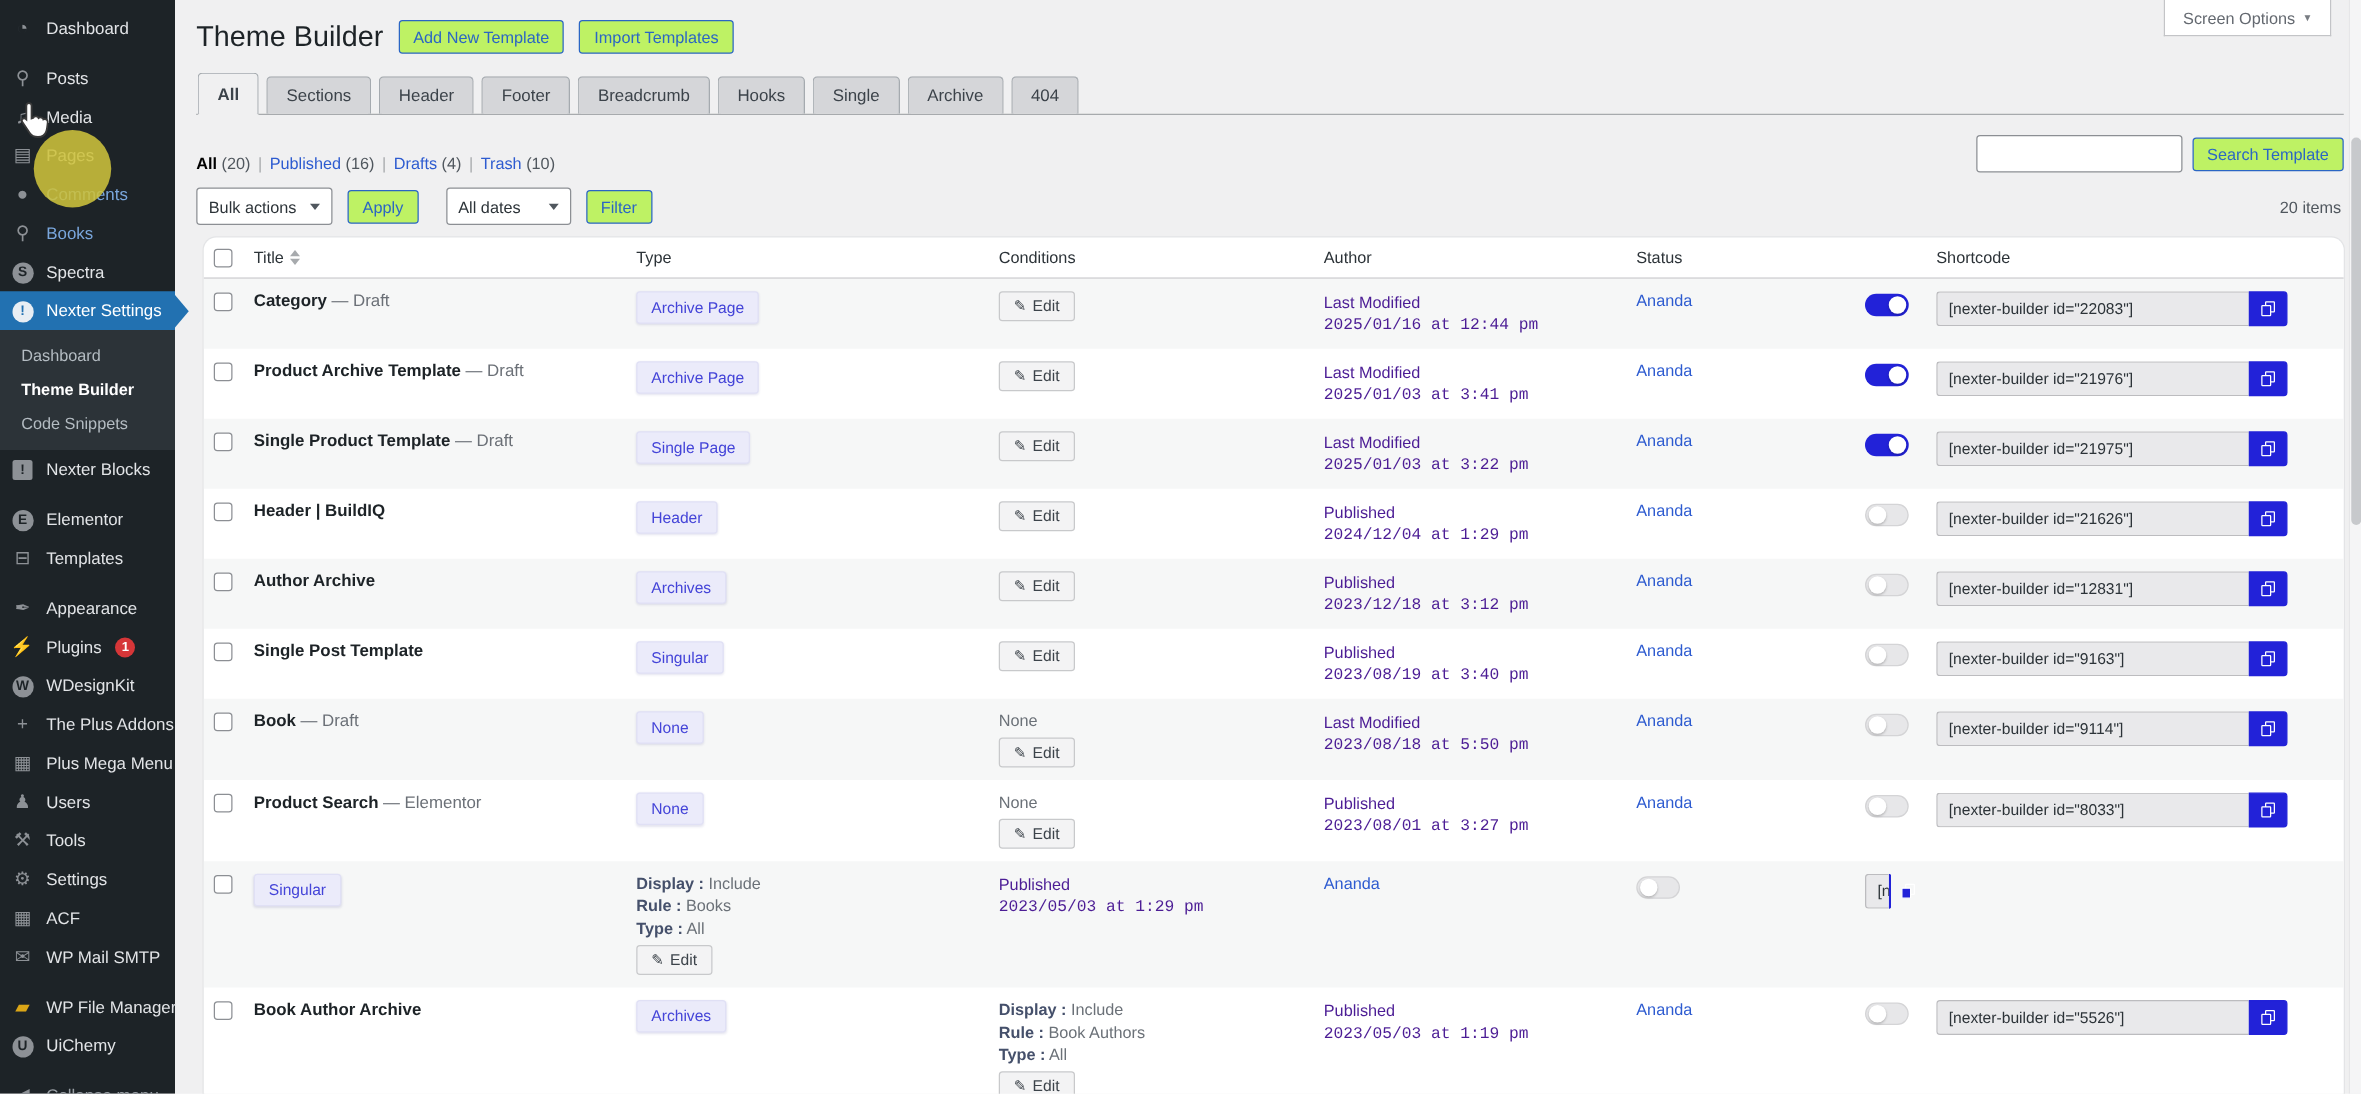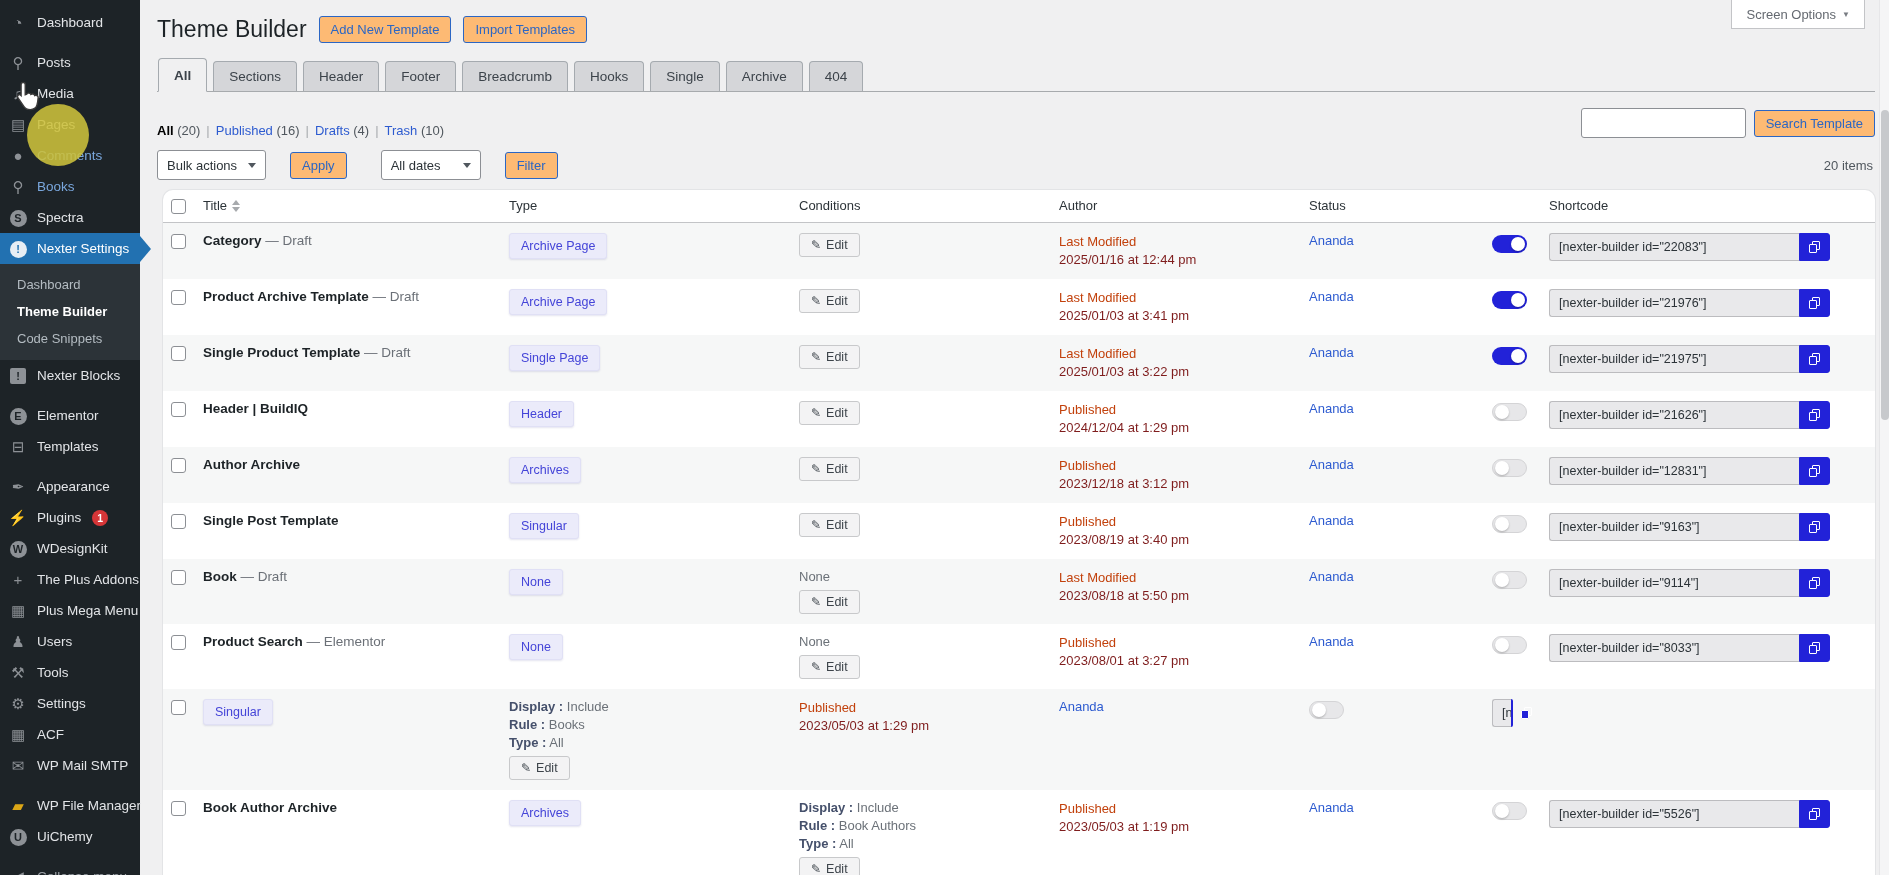--- a/index.html
+++ b/index.html
@@ -66,21 +66,21 @@
   #content { position:absolute; left:140px; top:0; width:1749px; height:657px; padding:0 14px 0 17px; }
   #screen-options {
     position:absolute; top:0; right:24px; height:29px; padding:0 14px;
     background:#fff; border:1px solid #c3c4c7; border-top:none;
     color:#646970; font-size:13px; display:flex; align-items:center; gap:6px; cursor:pointer;
   }
   #screen-options .so-arrow { font-size:8px; color:#787c82; }
   .title-row { display:flex; align-items:center; gap:12px; padding-top:15px; }
   h1.page-title { font-size:23px; font-weight:400; color:#1d2327; line-height:29px; }
   .wp-btn {
-    background:#fdba74; border:1px solid #2b66c4; color:#2b66c4;
+    background:#bef264; border:1px solid #2b66c4; color:#2b66c4;
     border-radius:3px; font-size:13px; padding:5px 11px; cursor:pointer;
     font-family:"Liberation Sans", sans-serif;
   }
   
   .tab-strip { display:flex; align-items:flex-end; gap:6px; margin-top:13px; border-bottom:1px solid #a7aaad; padding-left:1px; }
   .tab {
     background:#d5d6d9; border:1px solid #a5aaaf; border-bottom:none;
     border-radius:4px 4px 0 0; padding:7px 15px; font-size:13.5px; color:#3c434a;
     cursor:pointer; margin-bottom:0;
   }
@@ -95,21 +95,21 @@
   .subsubsub .view-link.current { color:#000; font-weight:700; cursor:default; }
   .subsubsub .count { color:#50575e; font-weight:400; }
   .subsubsub .sep { color:#a7aaad; }
   .search-box { display:flex; align-items:center; gap:8px; }
   #search-input {
     width:165px; height:30px; border:1px solid #8c8f94; border-radius:3px;
     background:#fff; padding:0 8px; font-size:13px; font-family:"Liberation Sans",sans-serif;
   }
   
   .filter-row { display:flex; justify-content:space-between; align-items:center; margin-top:12px; }
-  .filter-left { display:flex; align-items:center; gap:24px; }
+  .filter-left { display:flex; align-items:center; gap:12px; }
   .select {
     position:relative; height:30px; background:#fff; border:1px solid #8c8f94;
     border-radius:3px; padding:0 28px 0 9px; display:flex; align-items:center;
     font-size:13px; color:#2c3338; cursor:pointer; min-width:100px;
   }
   .select::after {
     content:""; position:absolute; right:9px; top:12px;
     width:0; height:0; border:4px solid transparent; border-top:5px solid #50575e;
   }
   .items-count { color:#50575e; font-size:13px; padding-right:2px; }
@@ -145,22 +145,22 @@
   .edit-btn {
     display:inline-flex; align-items:center; gap:5px;
     background:#f3f3f4; border:1px solid #c8c9cb; border-radius:3px;
     font-size:12.5px; color:#3c434a; padding:4px 11px; cursor:pointer;
     font-family:"Liberation Sans",sans-serif;
   }
   .edit-btn .pencil { font-size:12px; }
   .cond-line { font-size:13px; color:#6b7178; margin-bottom:3px; }
   .cond-line b { color:#45506b; font-weight:700; }
   .cond-edit-wrap { margin-top:6px; }
-  .date-label { color:#c2410c; line-height:18px; }
-  .date-value { color:#7f1d1d; line-height:18px; }
+  .date-label { color:#4c1d95; line-height:18px; }
+  .date-value { color:#4c1d95; line-height:18px;font-family:Liberation Mono, monospace; }
   .author-link { color:#2d5bd0; text-decoration:none; cursor:pointer; }
   .toggle {
     position:relative; display:inline-block; width:35px; height:18px;
     border-radius:9px; cursor:pointer; margin-top:2px;
   }
   .toggle.on { background:#2222d8; }
   .toggle.off { background:#e7e7e9; border:1px solid #d4d4d6; }
   .toggle .knob {
     position:absolute; top:2px; width:14px; height:14px; border-radius:50%;
     background:#fff; box-shadow:0 1px 2px rgba(0,0,0,.25);

